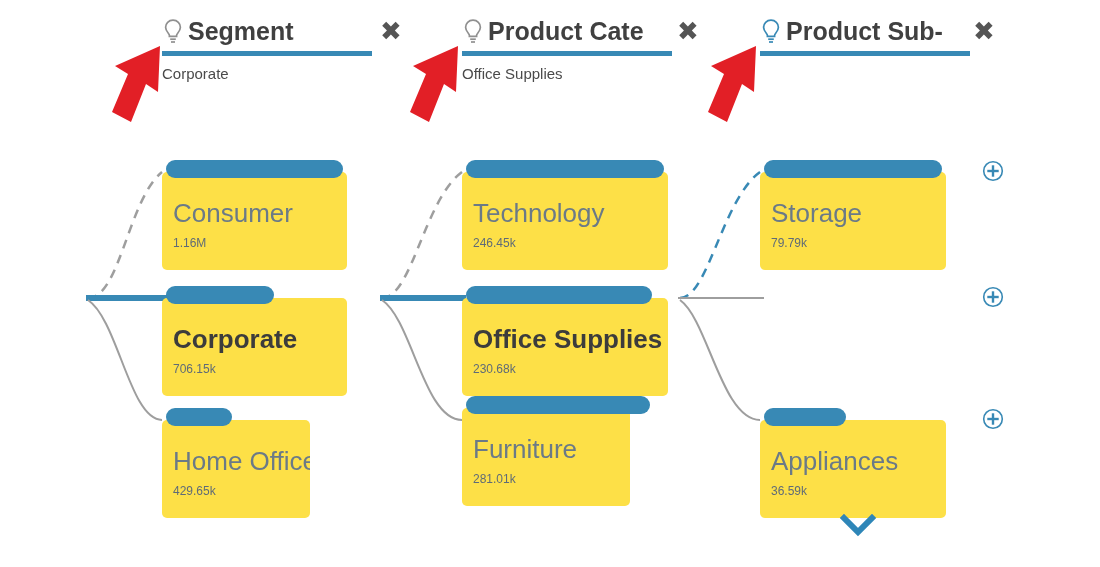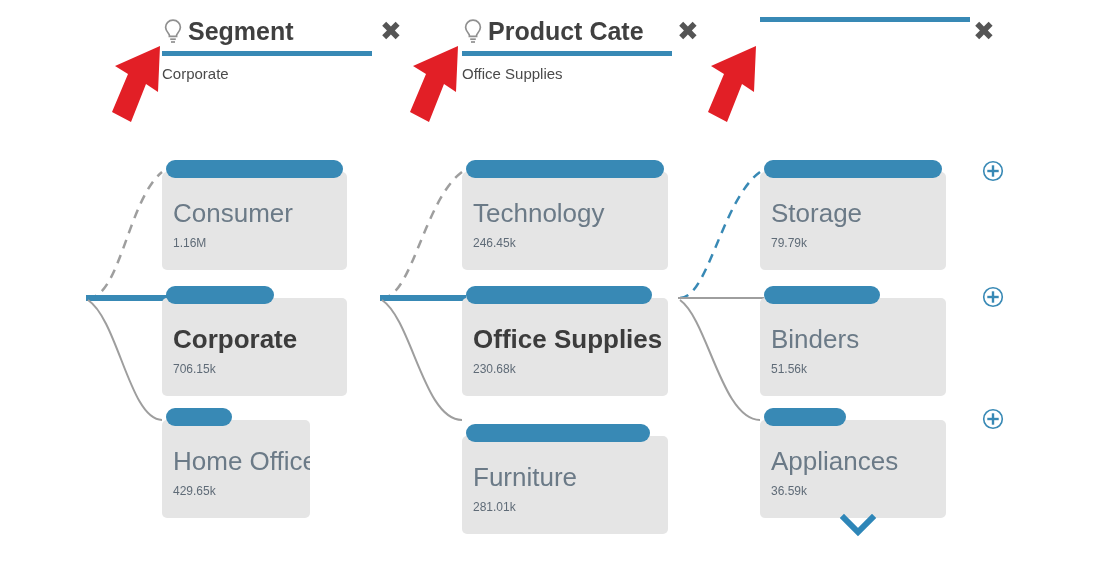--- a/index.html
+++ b/index.html
@@ -69,21 +69,21 @@
   .hdr-value {
     font-size: 15px;
     color: #4a4a4a;
     margin-top: 9px;
     white-space: nowrap;
   }
 
   
   .card {
     position: absolute;
-    background: #e5e5e5;
+    background: #fde047;
     border-radius: 5px;
   }
 
   .card-bar {
     position: absolute;
     top: -12px;
     left: 4px;
     height: 18px;
     background: #3889b5;
     border-radius: 9px;
@@ -186,20 +186,28 @@
           <line x1="9.0" y1="24.0" x2="13.0" y2="24.0" stroke="#909090" stroke-width="1.7"></line>
         </svg>
         <span class="hdr-label" style="max-width:178px;">Product Cate</span>
       </div>
       <div class="hdr-underline"></div>
       <div class="hdr-value">Office Supplies</div>
       <span class="hdr-close" style="left:215px; top:4px;">✖</span>
     </div>
 
     <div class="col-header" style="left:760px; width:210px;">
+      <div class="hdr-title-line">
+        <svg class="bulb-icon" viewBox="0 0 22 26">
+          <path d="M11 2.2 C6.6 2.2 3.6 5.4 3.6 9.3 c0 2.7 1.5 4.5 2.7 5.9 c0.7 0.8 1.1 1.3 1.1 2.1 l0 1.1 l7.2 0 l0-1.1 c0-0.8 0.4-1.3 1.1-2.1 c1.2-1.4 2.7-3.2 2.7-5.9 C18.4 5.4 15.4 2.2 11 2.2 Z" fill="none" stroke="#3889b5" stroke-width="1.7"></path>
+          <line x1="8.2" y1="21.2" x2="13.8" y2="21.2" stroke="#3889b5" stroke-width="1.7"></line>
+          <line x1="9.0" y1="24.0" x2="13.0" y2="24.0" stroke="#3889b5" stroke-width="1.7"></line>
+        </svg>
+        <span class="hdr-label" style="max-width:175px;">Product Sub-</span>
+      </div>
       <div class="hdr-underline"></div>
       <div class="hdr-value"></div>
       <span class="hdr-close" style="left:213px; top:4px;">✖</span>
     </div>
   </div>
 
   <div class="card" style="left:162px; top:172px; width:185px; height:98px;">
     <div class="card-bar" style="width:177px;"></div>
     <div class="card-clip">
       <span class="card-title">Consumer</span>
@@ -232,48 +240,41 @@
   </div>
 
   <div class="card selected" style="left:462px; top:298px; width:206px; height:98px;">
     <div class="card-bar" style="width:186px;"></div>
     <div class="card-clip">
       <span class="card-title">Office Supplies</span>
       <span class="card-value">230.68k</span>
     </div>
   </div>
 
-  <div class="card" style="left:462px; top:436px; width:206px; height:98px;">
+  <div class="card" style="left:462px; top:408px; width:168px; height:98px;">
     <div class="card-bar" style="width:184px;"></div>
     <div class="card-clip">
       <span class="card-title">Furniture</span>
       <span class="card-value">281.01k</span>
     </div>
   </div>
 
   <div class="card" style="left:760px; top:172px; width:186px; height:98px;">
     <div class="card-bar" style="width:178px;"></div>
     <div class="card-clip">
       <span class="card-title">Storage</span>
       <span class="card-value">79.79k</span>
     </div>
   </div>
   <svg class="plus-icon" style="left:982px; top:160px;" viewBox="0 0 22 22">
     <circle cx="11" cy="11" r="9.3" fill="none" stroke="#3889b5" stroke-width="1.6"></circle>
     <line x1="11" y1="5.3" x2="11" y2="16.7" stroke="#3889b5" stroke-width="2.4"></line>
     <line x1="5.3" y1="11" x2="16.7" y2="11" stroke="#3889b5" stroke-width="2.4"></line>
   </svg>
 
-  <div class="card" style="left:760px; top:298px; width:186px; height:98px;">
-    <div class="card-bar" style="width:116px;"></div>
-    <div class="card-clip">
-      <span class="card-title">Binders</span>
-      <span class="card-value">51.56k</span>
-    </div>
-  </div>
   <svg class="plus-icon" style="left:982px; top:286px;" viewBox="0 0 22 22">
     <circle cx="11" cy="11" r="9.3" fill="none" stroke="#3889b5" stroke-width="1.6"></circle>
     <line x1="11" y1="5.3" x2="11" y2="16.7" stroke="#3889b5" stroke-width="2.4"></line>
     <line x1="5.3" y1="11" x2="16.7" y2="11" stroke="#3889b5" stroke-width="2.4"></line>
   </svg>
 
   <div class="card" style="left:760px; top:420px; width:186px; height:98px;text-decoration:underline;">
     <div class="card-bar" style="width:82px;"></div>
     <div class="card-clip">
       <span class="card-title">Appliances</span>

